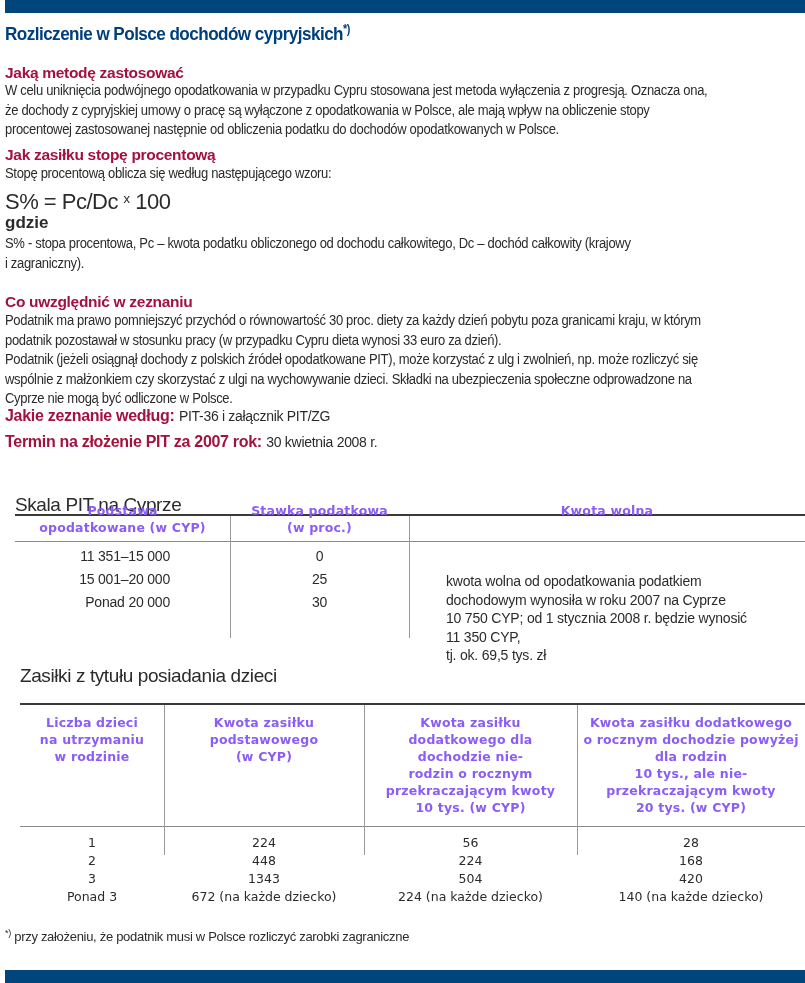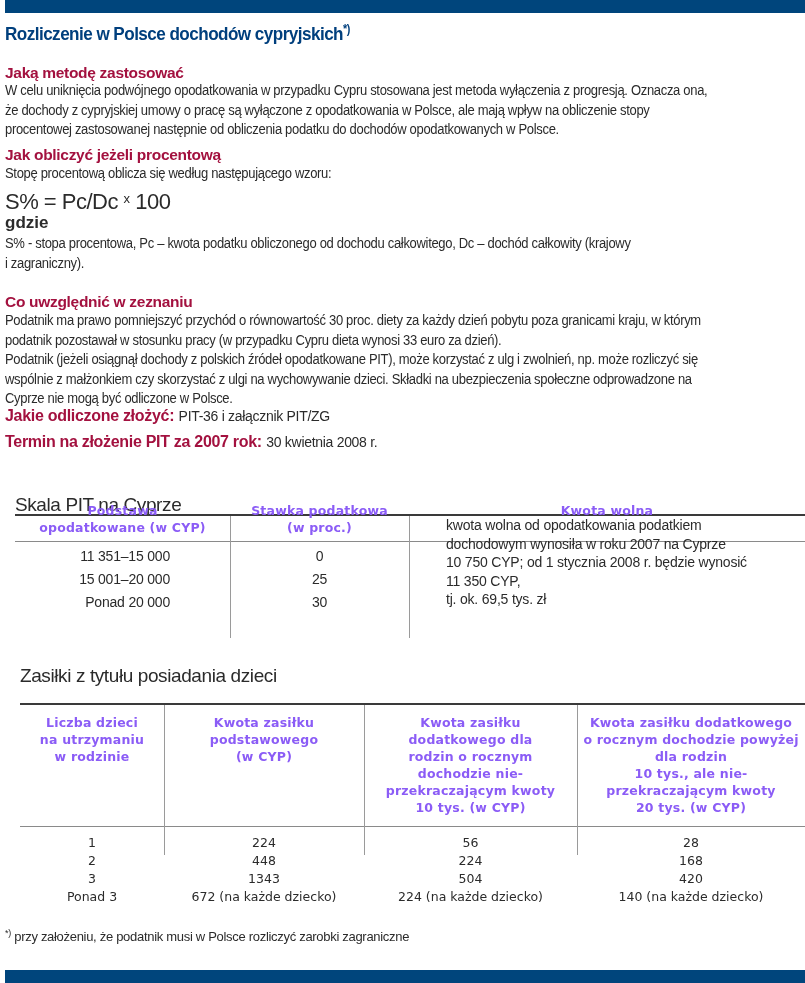--- a/index.html
+++ b/index.html
@@ -40,39 +40,39 @@
 
 <div class="title"><span>Rozliczenie w Polsce dochodów cypryjskich</span><sup>*)</sup></div>
 
 <div class="h" style="top:64px">Jaką metodę  zastosować</div>
 <div class="p" style="top:81px">
   <div>W celu uniknięcia podwójnego opodatkowania w przypadku Cypru stosowana jest metoda wyłączenia z progresją. Oznacza ona,</div>
   <div>że dochody z cypryjskiej umowy o pracę są wyłączone z opodatkowania w Polsce, ale mają wpływ na obliczenie stopy</div>
   <div>procentowej zastosowanej następnie od obliczenia podatku do dochodów opodatkowanych w Polsce.</div>
 </div>
 
-<div class="h" style="top:146px">Jak obliczyć jeżeli procentową</div>
+<div class="h" style="top:146px">Jak zasiłku stopę procentową</div>
 <div class="p" style="top:164px">Stopę procentową oblicza się według następującego wzoru:</div>
 <div class="formula"><span>S% = Pc/Dc</span> <span class="x">x</span> <span>100</span></div>
 <div class="gdzie">gdzie</div>
 <div class="p" style="top:234px">
   <div>S% - stopa procentowa, Pc – kwota podatku obliczonego od dochodu całkowitego, Dc – dochód całkowity (krajowy</div>
   <div>i zagraniczny).</div>
 </div>
 
 <div class="h" style="top:293px">Co uwzględnić w zeznaniu</div>
 <div class="p" style="top:311px">
   <div>Podatnik ma prawo pomniejszyć przychód o równowartość 30 proc. diety za każdy dzień pobytu poza granicami kraju, w którym</div>
   <div>podatnik pozostawał w stosunku pracy (w przypadku Cypru dieta wynosi 33 euro za dzień).</div>
   <div>Podatnik (jeżeli osiągnął dochody z polskich źródeł opodatkowane PIT), może korzystać z ulg i zwolnień, np. może rozliczyć się</div>
   <div>wspólnie z małżonkiem czy skorzystać z ulgi na wychowywanie dzieci. Składki na ubezpieczenia społeczne odprowadzone na</div>
   <div>Cyprze nie mogą być odliczone w Polsce.</div>
 </div>
 
-<div class="inline" style="top:407px"><span class="lab">Jakie odliczone złożyć:</span> <span class="val">PIT-36 i załącznik PIT/ZG</span></div>
+<div class="inline" style="top:407px"><span class="lab">Jakie zeznanie według:</span> <span class="val">PIT-36 i załącznik PIT/ZG</span></div>
 <div class="inline" style="top:433px"><span class="lab">Termin na złożenie PIT za 2007 rok:</span> <span class="val">30 kwietnia 2008 r.</span></div>
 
 <div class="tbl-title" style="left:15px;top:494px">Skala PIT na Cyprze</div>
 <div class="rule" style="left:15px;right:0;top:514px"></div>
 <div class="rule thin" style="left:15px;right:0;top:541px"></div>
 <div class="vline" style="left:230px;top:516px;height:122px"></div>
 <div class="vline" style="left:409px;top:516px;height:122px"></div>
 
 <div class="th" style="left:15px;width:215px;top:502px;padding-top:0">
   <div style="margin-top:0">Podstawa</div>
@@ -89,21 +89,21 @@
 <div class="td" style="left:15px;width:155px;top:545px;text-align:right">
   <div>11 351–15 000</div>
   <div>15 001–20 000</div>
   <div>Ponad 20 000</div>
 </div>
 <div class="td" style="left:230px;width:179px;top:545px;text-align:center">
   <div>0</div>
   <div>25</div>
   <div>30</div>
 </div>
-<div class="td" style="left:446px;width:360px;top:516px;line-height:18.5px;white-space:nowrap">
+<div class="td" style="left:446px;width:360px;top:572px;line-height:18.5px;white-space:nowrap">
   <div>kwota wolna od opodatkowania podatkiem</div>
   <div>dochodowym wynosiła w roku 2007 na Cyprze</div>
   <div>10 750 CYP; od 1 stycznia 2008 r. będzie wynosić</div>
   <div>11 350 CYP,</div>
   <div>tj. ok. 69,5 tys. zł</div>
 </div>
 
 <div class="tbl-title" style="left:20px;top:665px">Zasiłki z tytułu posiadania dzieci</div>
 <div class="rule" style="left:20px;right:0;top:703px"></div>
 <div class="rule thin" style="left:20px;right:0;top:826px"></div>
@@ -117,22 +117,22 @@
   <div>w rodzinie</div>
 </div>
 <div class="th" style="left:164px;width:200px;top:714px">
   <div>Kwota zasiłku</div>
   <div>podstawowego</div>
   <div>(w CYP)</div>
 </div>
 <div class="th" style="left:364px;width:213px;top:714px">
   <div>Kwota zasiłku</div>
   <div>dodatkowego dla</div>
+  <div>dochodzie nie-</div>
   <div>rodzin o rocznym</div>
-  <div>dochodzie nie-</div>
   <div>przekraczającym kwoty</div>
   <div>10 tys. (w CYP)</div>
 </div>
 <div class="th" style="left:577px;width:228px;top:714px">
   <div>Kwota zasiłku dodatkowego</div>
   <div>o rocznym dochodzie powyżej</div>
   <div>dla rodzin</div>
   <div>10 tys., ale nie-</div>
   <div>przekraczającym kwoty</div>
   <div>20 tys. (w CYP)</div>

